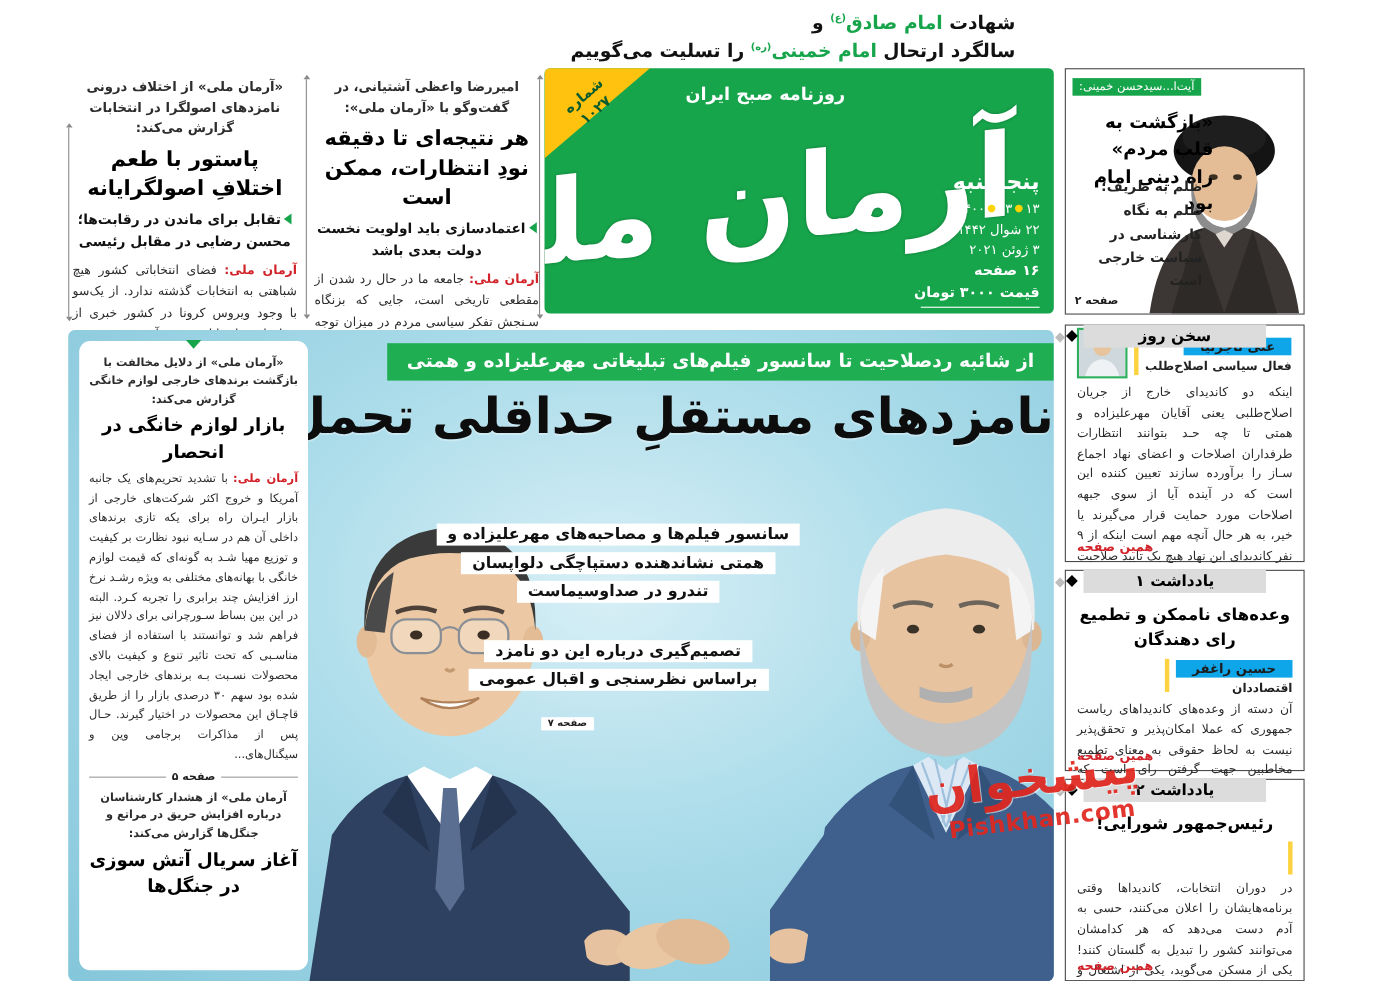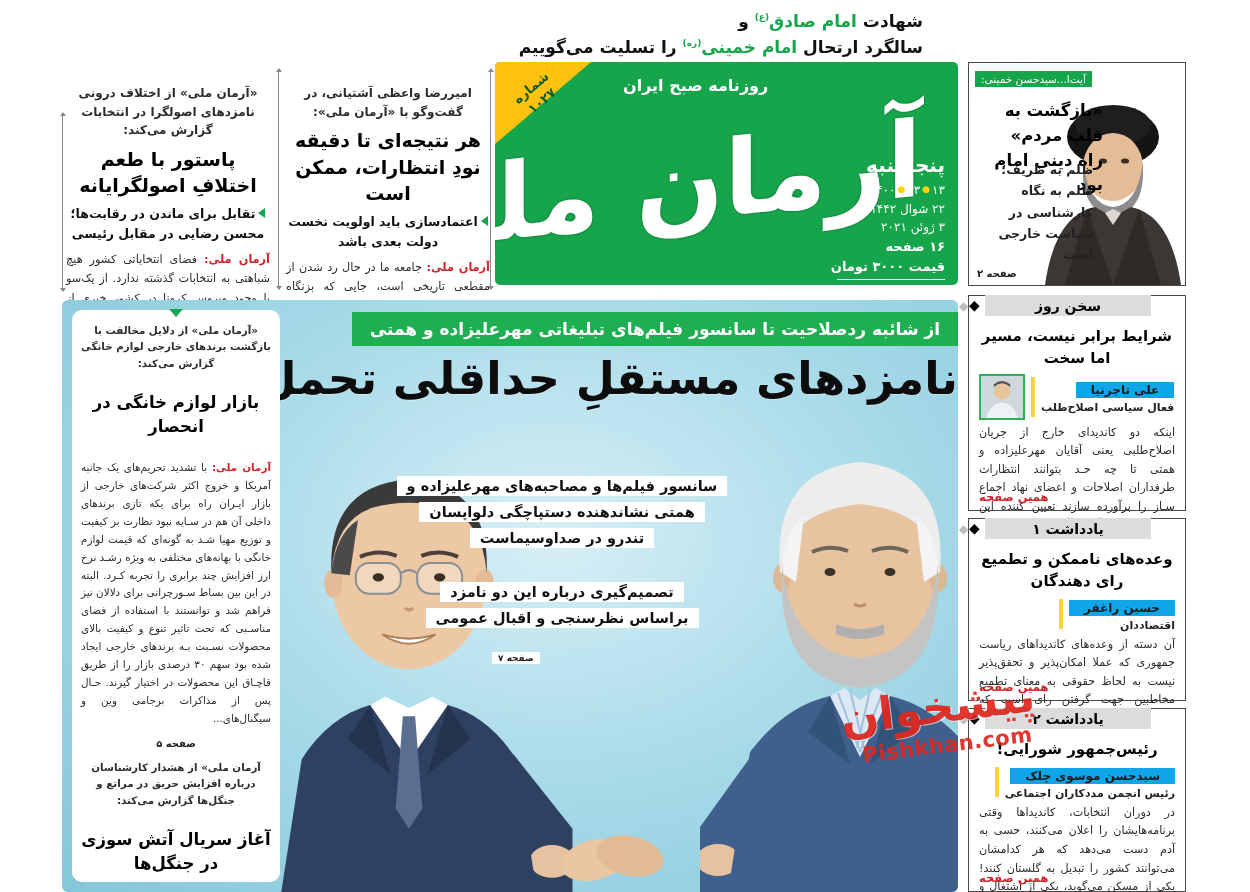--- a/index.html
+++ b/index.html
@@ -34,21 +34,21 @@
           padding-top:2px; margin-top:2px; letter-spacing:.5px; }
 
   
   .vline { position:absolute; width:1px; background:#8a8a8a; }
   .vline::before,.vline::after{ content:""; position:absolute; left:-2.5px; width:0; height:0;
           border-left:3px solid transparent; border-right:3px solid transparent; }
   .vline::before{ top:-4px; border-bottom:4px solid #8a8a8a; }
   .vline::after { bottom:-4px; border-top:4px solid #8a8a8a; }
 
   
-  .tcol { position:absolute; top:84px; width:204px; text-align:center; }
+  .tcol { position:absolute; top:70px; width:204px; text-align:center; }
   .tcol .kicker { font-size:12px; font-weight:bold; color:#2d2d2d; line-height:1.55; }
   .tcol .hl { font-size:19px; font-weight:900; color:#000; line-height:1.4; margin:6px 0 5px;
               letter-spacing:-.3px; }
   .tcol .sub { font-size:12.5px; font-weight:bold; color:#111; line-height:1.6; margin-bottom:6px; }
   .tri-g { display:inline-block; width:0; height:0; border-top:5px solid transparent;
            border-bottom:5px solid transparent; border-right:7px solid #17a54c; margin-left:3px; }
   .bodytxt { font-size:11.3px; color:#2b2b2b; text-align:justify; line-height:1.72; }
   .lead-red { color:#d2232a; font-weight:bold; }
   .pglabel { font-size:11px; font-weight:bold; color:#222; margin-top:4px; }
 
@@ -106,24 +106,24 @@
   .menL { left:182px; } .menR { left:638px; }
   .hands { position:absolute; left:470px; bottom:0; z-index:2; }
 
   
   .wbox { position:absolute; left:10px; top:10px; width:208px; height:572px; background:#fff;
           border-radius:10px; padding:12px 9px 4px; z-index:5; text-align:center; }
   .wbox::before { content:""; position:absolute; top:-1px; left:50%; margin-left:-7px; width:0; height:0;
           border-left:7px solid transparent; border-right:7px solid transparent;
           border-top:8px solid #17a54c; }
   .wbox .kicker { font-size:10.3px; font-weight:bold; color:#2d2d2d; line-height:1.6; }
-  .wbox .hl { font-size:16.5px; font-weight:900; color:#000; line-height:1.45; margin:20px 0;
+  .wbox .hl { font-size:16.5px; font-weight:900; color:#000; line-height:1.45; margin:4px 0;
               letter-spacing:-.3px; }
   .wbox .bodytxt { font-size:10.4px; line-height:1.72; }
-  .sep { display:flex; align-items:center; gap:5px; margin:5px 0;flex-direction:column; }
+  .sep { display:flex; align-items:center; gap:5px; margin:5px 0; }
   .sep .ln { flex:1; height:1px; background:#9a9a9a; }
   .sep .pg { font-size:10px; font-weight:bold; color:#222; }
 
   
   .wm { position:absolute; left:852px; top:684px; width:185px; text-align:center; z-index:9;
         transform:rotate(-7deg); color:#e0271f; opacity:.93; pointer-events:none; }
   .wm .fa { font-size:45px; font-weight:900; line-height:1; text-shadow:1px 1px 0 rgba(255,255,255,.6); }
   .wm .en { direction:ltr; font-size:21px; font-weight:bold; margin-top:4px; letter-spacing:.5px; }
 </style>
 </head>
@@ -198,21 +198,20 @@
     <div class="sub">ظلم به ظریف؛ ظلم به نگاه کارشناسی در سیاست خارجی است</div>
     <div class="pg">صفحه ۲</div>
   </div>
 
   <div class="sbox sokhan">
     <div class="sec-head">
       <span>سخن روز</span>
       <span class="dia">◆</span>
       <span class="dia2">◆</span>
     </div>
-    <div class="shl">شرایط برابر نیست، مسیر اما سخت</div>
     <div class="author-row">
       <svg class="author-pic" viewBox="0 0 46 46">
           <rect width="46" height="46" fill="#cfd8dc"></rect>
           <circle cx="23" cy="17" r="9" fill="#e8c49c"></circle>
           <path d="M6 46 Q10 30 23 29 Q36 30 40 46 Z" fill="#eef2f5"></path>
           <path d="M14 12 Q23 4 32 12 L32 9 Q23 2 14 9 Z" fill="#555"></path>
         </svg>
       <div class="ybar"></div>
       <div class="author-meta">
         <span class="aname">علی تاجرنیا</span>
@@ -243,24 +242,20 @@
 
   <div class="sbox note2">
     <div class="sec-head">
       <span>یادداشت ۲</span>
       <span class="dia">◆</span>
       <span class="dia2">◆</span>
     </div>
     <div class="shl">رئیس‌جمهور شورایی!</div>
     <div class="author-row" style="justify-content:flex-end;">
       <div class="ybar" style="height:30px;"></div>
-      <div class="author-meta">
-        <span class="aname">سیدحسن موسوی چلک</span>
-        <div class="arole">رئیس انجمن مددکاران اجتماعی</div>
-      </div>
     </div>
     <div class="sbody">در دوران انتخابات، کاندیداها وقتی برنامه‌هایشان را اعلان می‌کنند، حسی به آدم دست می‌دهد که هر کدامشان می‌توانند کشور را تبدیل به گلستان کنند! یکی از مسکن می‌گوید، یکی از اشتغال و معیشت، یکی از تسهیل ازدواج و آنقدر هم ساده و روان می‌گویند که گویی همه چیز روی ریل است و قرار است که...</div>
     <div class="more">همین صفحه</div>
   </div>
 
   <div class="mainarea">
 
     <svg class="menL" width="330" height="470" viewBox="0 0 320 460">
       <path d="M262 325 L320 398 L320 460 L225 460 Z" fill="#2e4160"></path>
       <ellipse cx="300" cy="430" rx="22" ry="16" fill="#e6c2a0"></ellipse>

